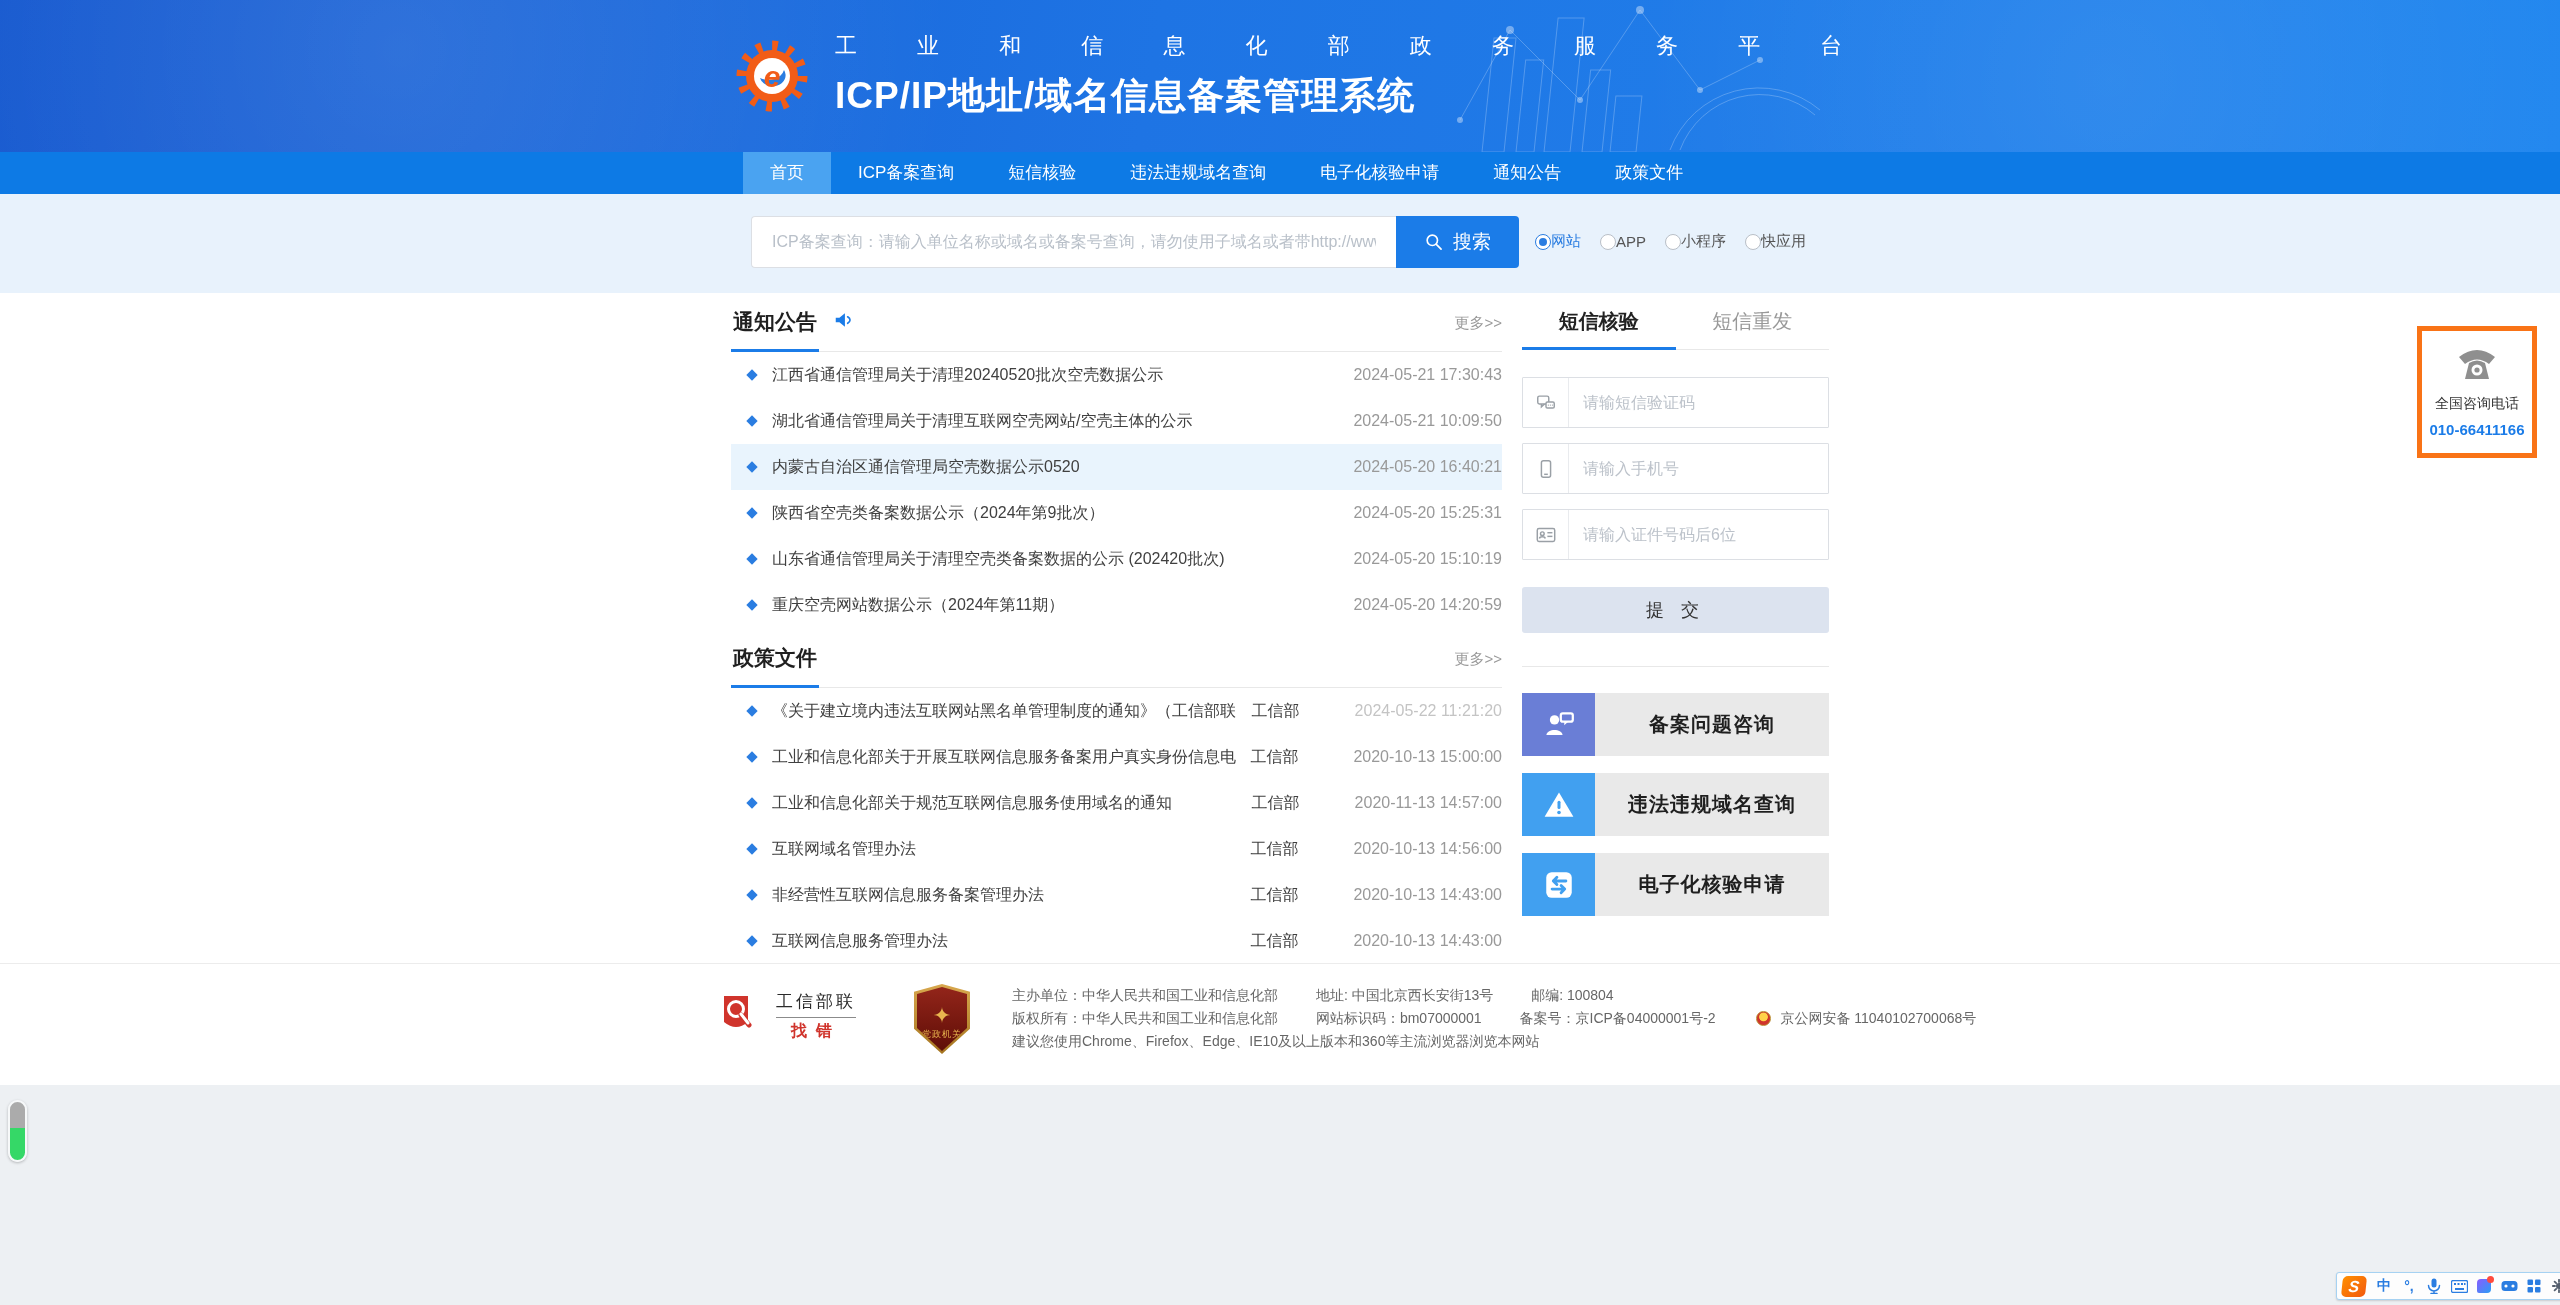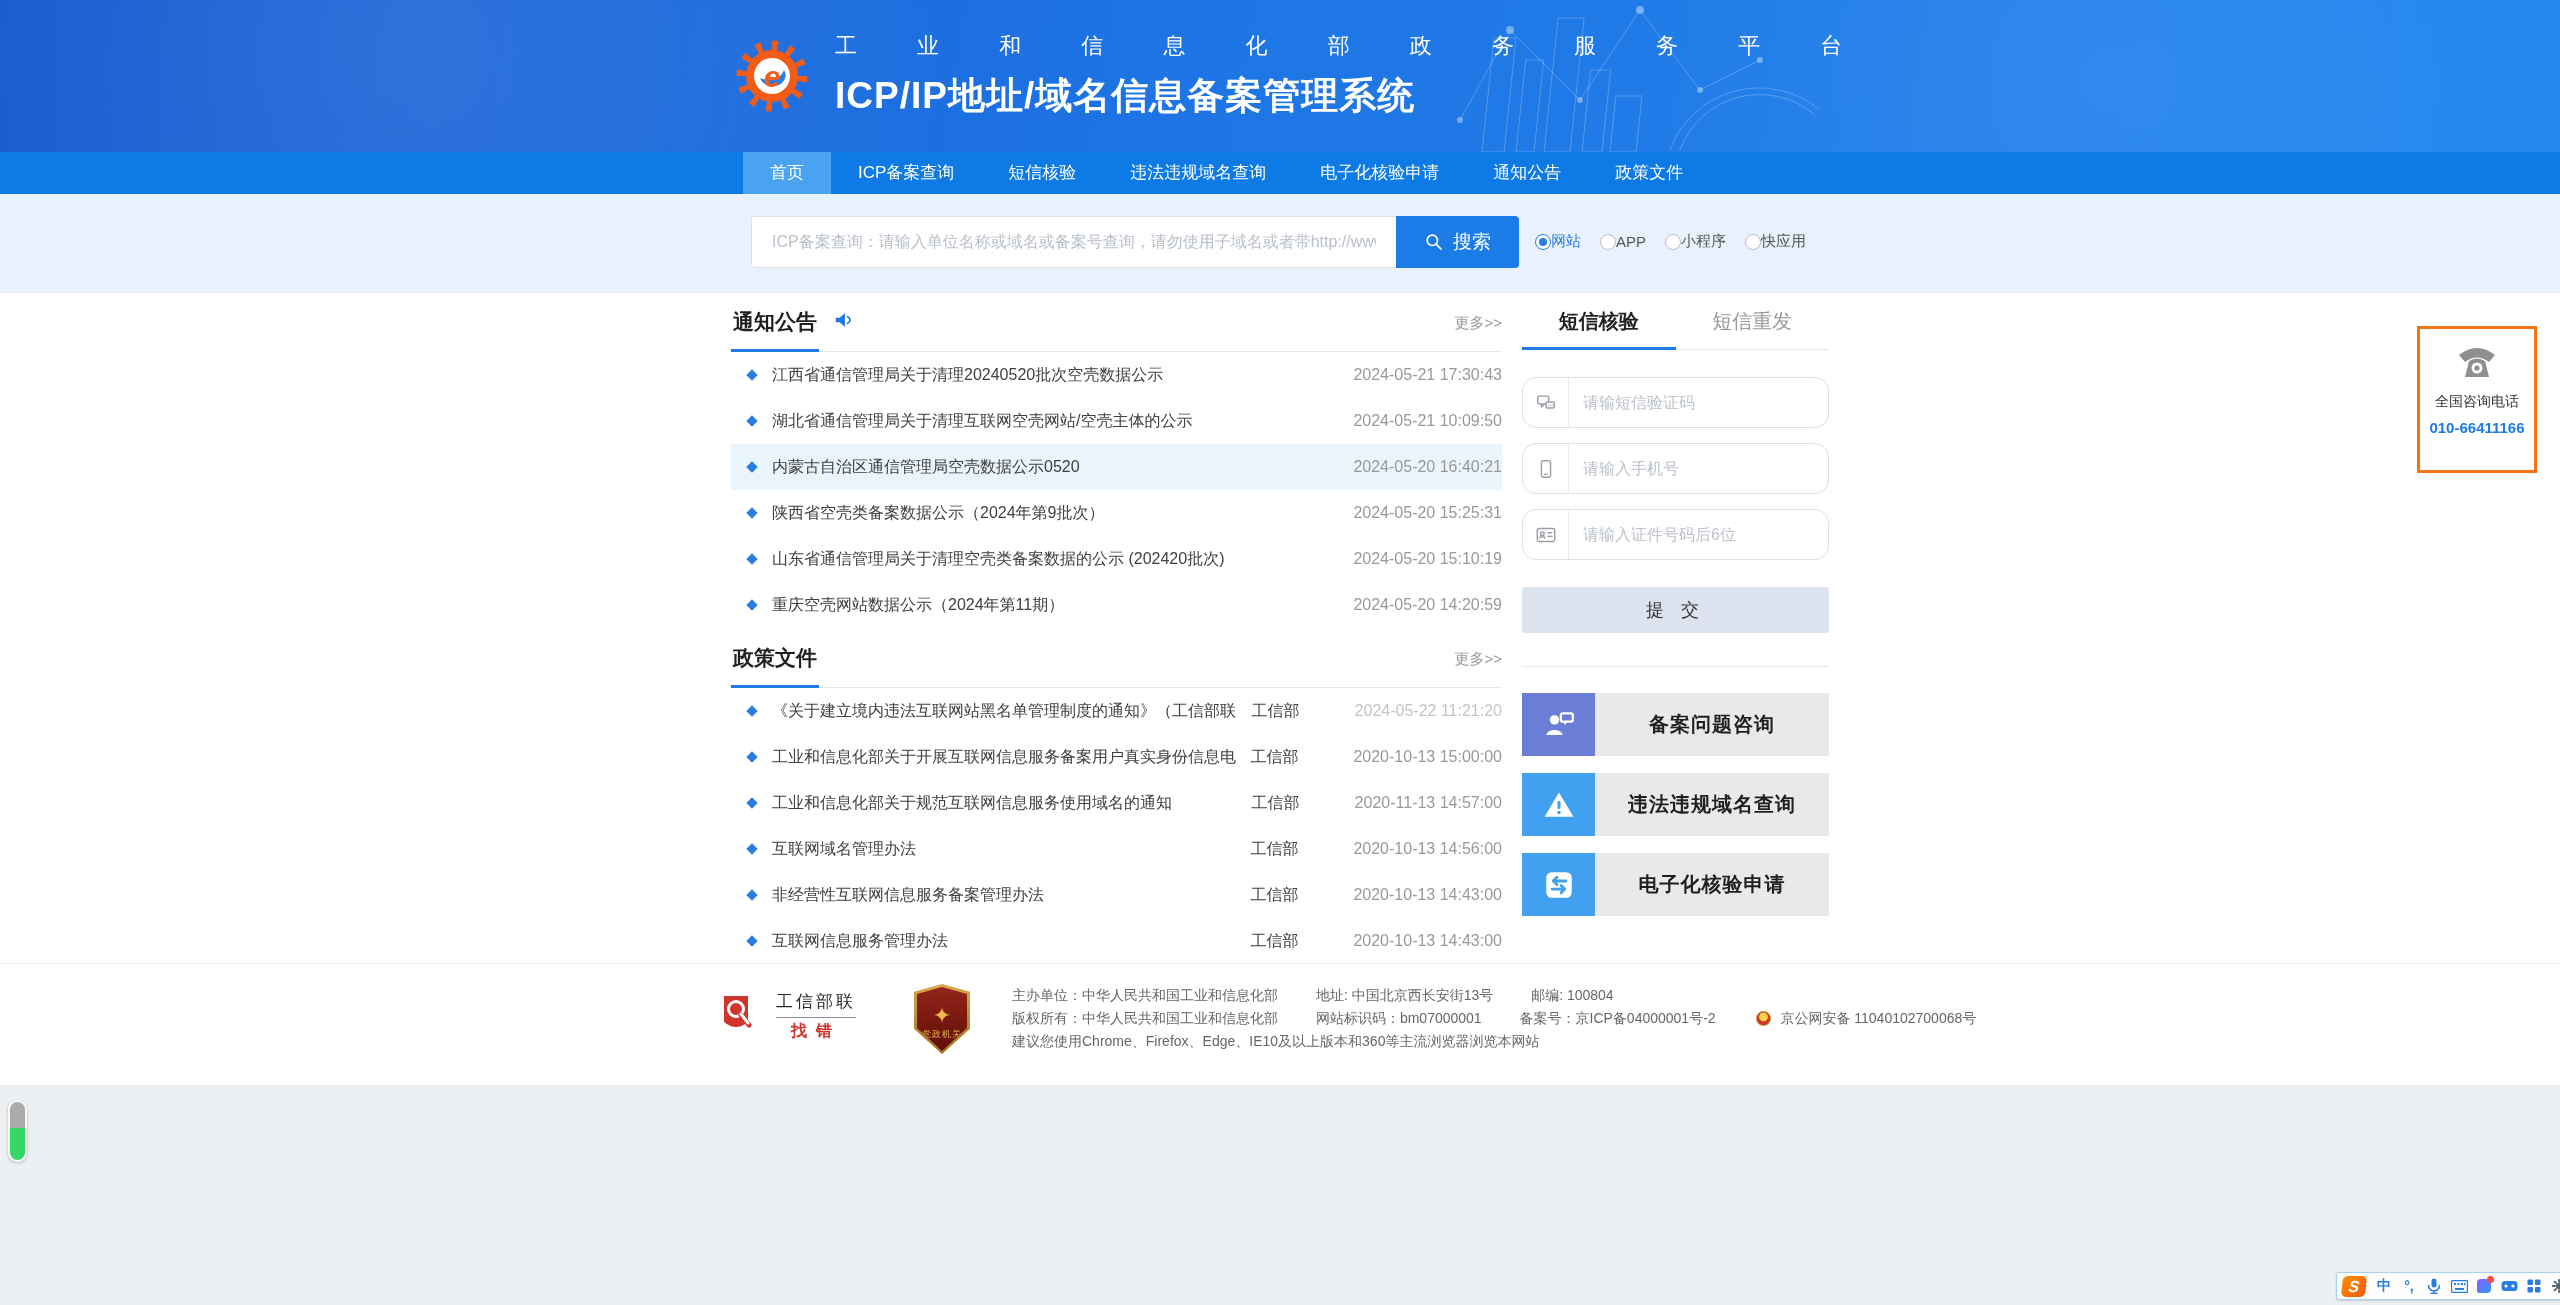--- a/index.html
+++ b/index.html
@@ -60,38 +60,38 @@
   .p-source { color:#404040; width:110px; }
   .p-date { color:#999; flex:1; text-align:right; white-space:nowrap; }
   .p-date.dim { color:#c4c4c4; }
   .policy-section { margin-top:16px; }
   
   .tabs { display:flex; border-bottom:1px solid #e8e8e8; }
   .tab { width:50%; text-align:center; font-size:20px; color:#999; padding-bottom:14px; cursor:pointer; position:relative; }
   .tab.active { color:#222; font-weight:bold; }
   .tab.active::after { content:''; position:absolute; left:0; bottom:-1px; width:100%; height:3px; background:#1b7ce8; }
   .sms-form { margin-top:27px; }
-  .field { height:51px; border:1px solid #dcdfe4; border-radius:14px; display:flex; align-items:center;
+  .field { height:51px; border:1px solid #dcdfe4; border-radius:1px; display:flex; align-items:center;
     margin-bottom:15px; background:#fff; }
   .field-icon { width:46px; display:flex; align-items:center; justify-content:center; border-right:1px solid #e9ebee; align-self:stretch; }
   .field input { border:none; outline:none; flex:1; min-width:0; font-size:16px; padding:0 14px; color:#333; font-family:inherit; background:transparent; }
   .field input::placeholder { color:#bcc2ca; }
   .submit-btn { margin-top:12px; width:100%; height:46px; background:#dce3ef; border:none; border-radius:3px;
     font-size:18px; color:#333; letter-spacing:6px; cursor:pointer; font-family:inherit; }
   .panel-divider { border:none; border-top:1px solid #e8e8e8; margin-top:33px; }
   .actions { margin-top:26px; }
   .action-card { display:flex; height:63px; margin-bottom:17px; cursor:pointer; }
   .action-icon { width:73px; flex:none; display:flex; align-items:center; justify-content:center; }
   .ic-consult { background:#6a7ed6; }
   .ic-blue { background:#41a0f0; }
   .action-label { flex:1; background:#e9e9e9; display:flex; align-items:center; justify-content:center;
     font-size:20px; font-weight:bold; color:#1f1f1f; letter-spacing:1px; }
   
-  .phone-card { position:absolute; left:2417px; top:326px; width:120px; height:147px; background:#fff;
-    border:3px solid #f97316; text-align:center; padding-top:12px; }
+  .phone-card { position:absolute; left:2417px; top:326px; width:120px; height:132px; background:#fff;
+    border:5px solid #f97316; text-align:center; padding-top:12px; }
   .phone-label { font-size:14px; color:#333; margin-top:10px; }
   .phone-number { font-size:15px; font-weight:bold; color:#1b7ce8; margin-top:8px; }
   
   .footer { position:absolute; left:0; top:963px; width:2560px; height:122px; border-top:1px solid #ececec; background:#fff; }
   .footer-inner { display:flex; margin-left:718px; padding-top:20px; align-items:flex-start; }
   .zhaocuo { display:flex; align-items:center; gap:10px; margin-top:6px; }
   .zc-texts { text-align:center; }
   .zc-line1 { font-size:17px; color:#2b2b2b; letter-spacing:3px; white-space:nowrap; }
   .zc-line2 { font-size:16px; color:#d0342c; font-weight:bold; letter-spacing:9px; border-top:1px solid #8b8b8b; margin-top:4px; padding-top:3px; }
   .shield-wrap { margin:0 42px 0 58px; }

